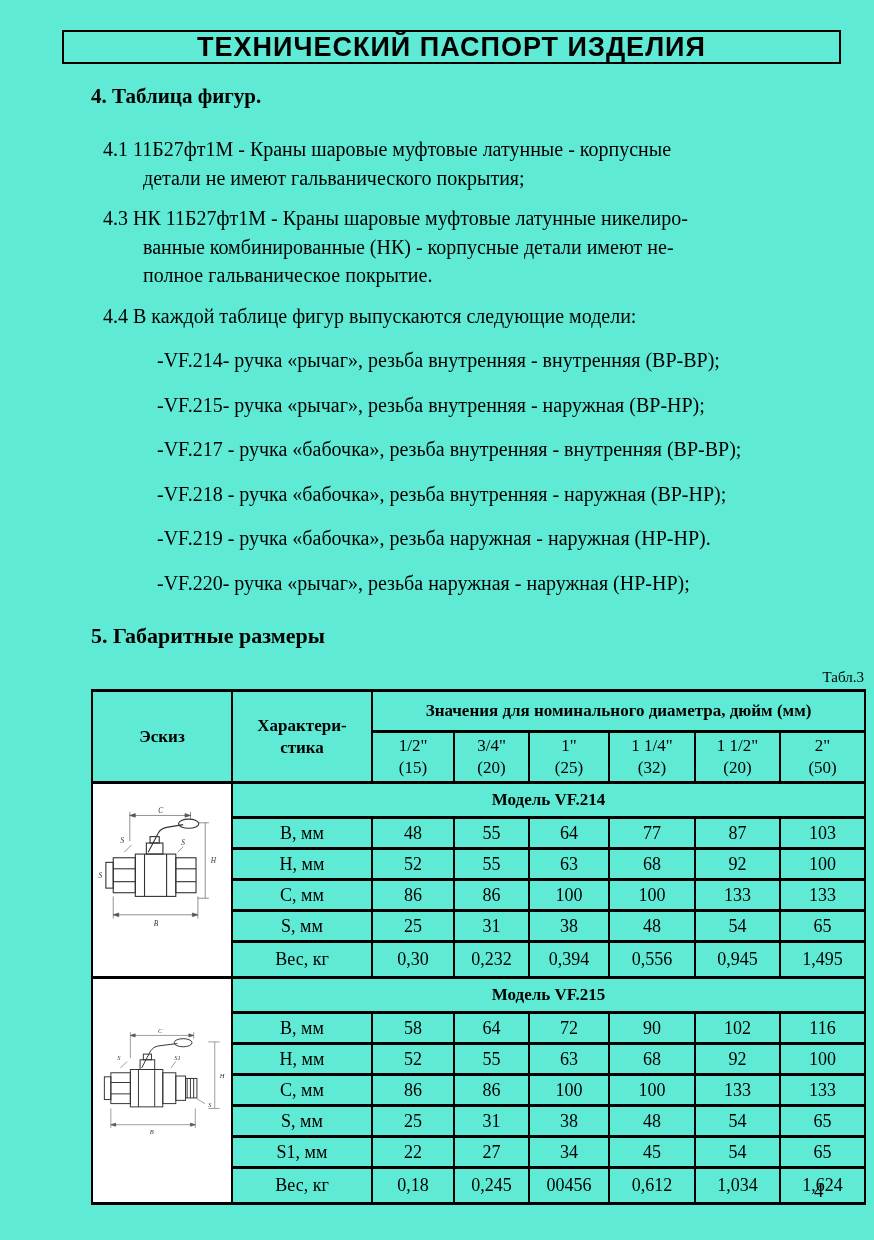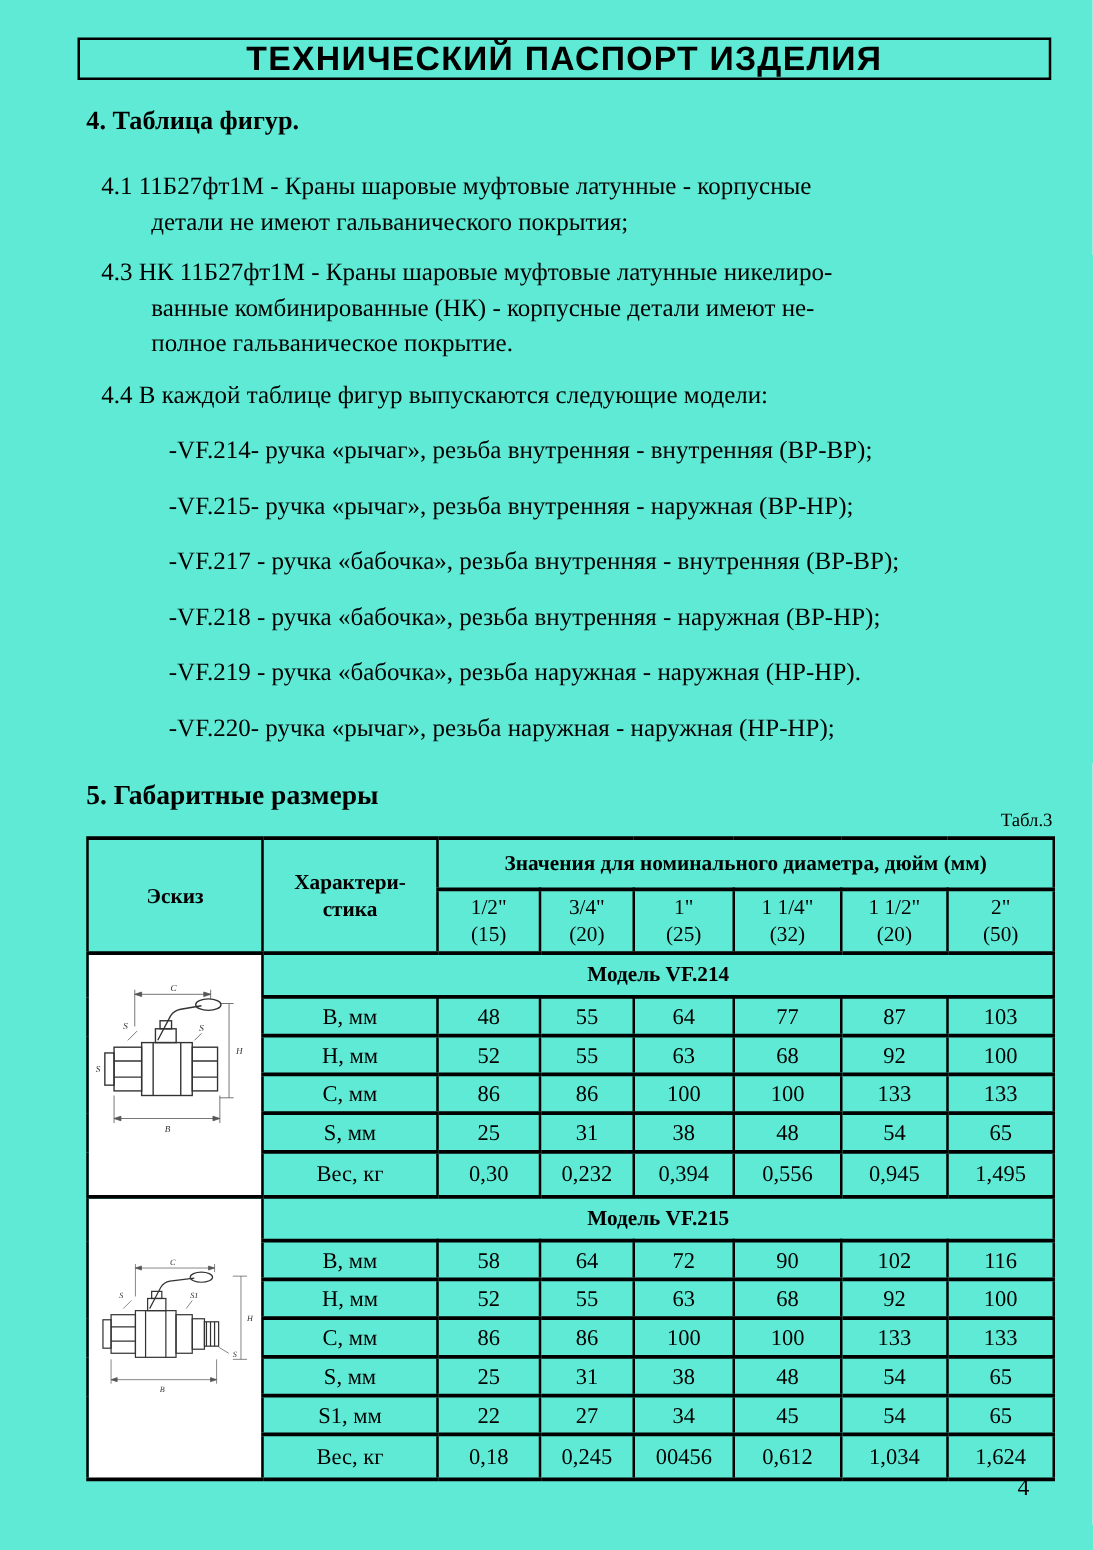--- a/index.html
+++ b/index.html
@@ -2,28 +2,28 @@
 <html><head>
 <meta charset="utf-8">
 <style>
   html,body{margin:0;padding:0;background:#e8e8e8;}
   .page{position:relative;width:874px;height:1240px;background:#5eead4;margin:0 auto;
         font-family:"Liberation Serif","DejaVu Serif",serif;color:#000;overflow:hidden;}
   .title-box{position:absolute;left:62px;top:30px;width:779px;height:34px;border:2px solid #000;
              display:flex;align-items:center;justify-content:center;box-sizing:border-box;}
   .title-box .t{font-family:"Liberation Sans","DejaVu Sans",sans-serif;font-weight:bold;
                 font-size:27px;letter-spacing:1px;white-space:nowrap;}
-  .col{position:absolute;left:69px;top:84px;width:773px;}
+  .col{position:absolute;left:91px;top:84px;width:773px;}
   h2{font-size:21px;margin:0;font-weight:bold;}
   h2.s5{font-size:22px;margin-top:26px;}
   .items{margin-top:26px;font-size:20px;line-height:28.5px;}
   .hang{margin:12px;padding-left:40px;text-indent:-40px;white-space:pre-line;}
   .mlist{margin:0 0 0 50px;font-size:20px;line-height:28.5px;}
   .mlist p{margin:16px;}
-  .tbl-ref{text-align:right;font-size:15px;margin-top:0;margin-bottom:3px;}
+  .tbl-ref{text-align:right;font-size:15px;margin-top:20px;margin-bottom:3px;}
   table.dim{border-collapse:collapse;table-layout:fixed;width:773px;}
   table.dim th,table.dim td{border-style:solid;border-color:#000;border-width:3px 2px;
     text-align:center;vertical-align:middle;padding:0;overflow:hidden;}
   th.corner{vertical-align:top;padding-top:5px;font-size:17px;font-weight:bold;}
   th.char-h{white-space:pre-line;line-height:22px;}
   th.vals{font-size:17px;font-weight:bold;height:38px;}
   th.diam{font-weight:normal;font-size:17px;height:48px;line-height:22px;}
   th.diam .line{display:block;}
   td.model{font-weight:bold;font-size:17px;height:32px;}
   td.char{font-size:18px;}

